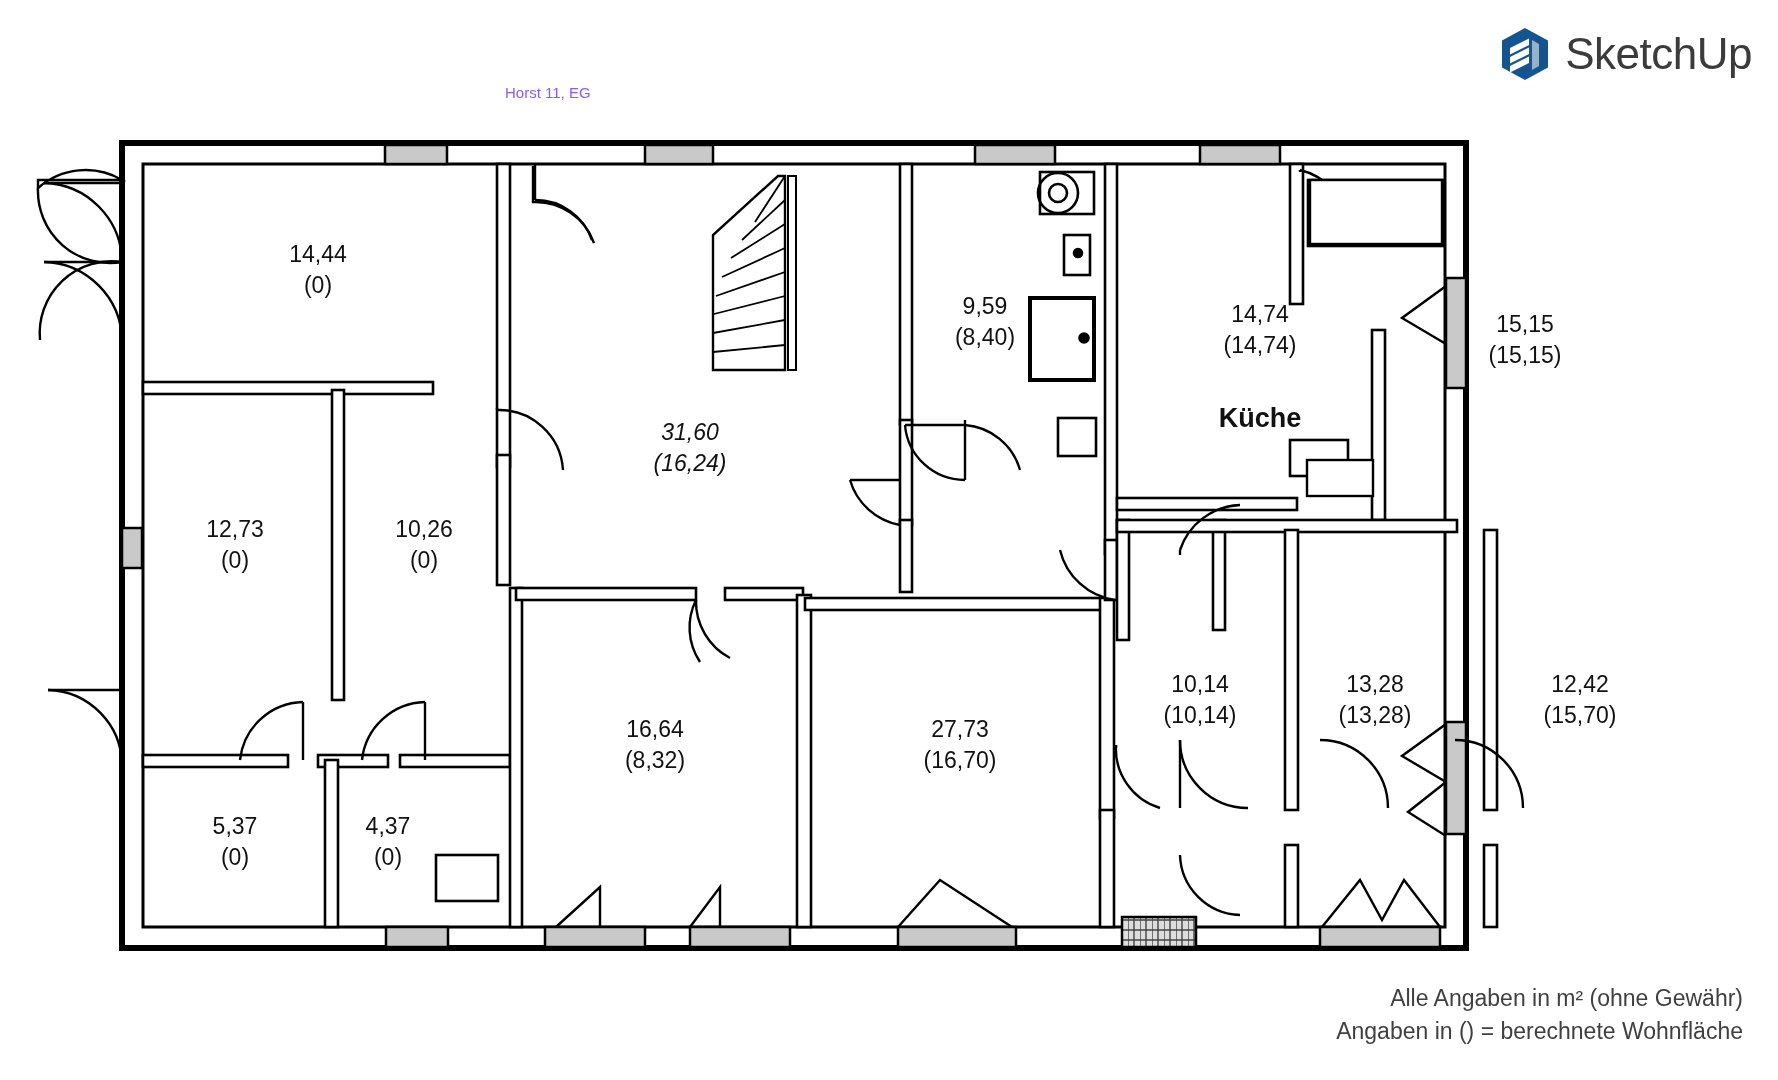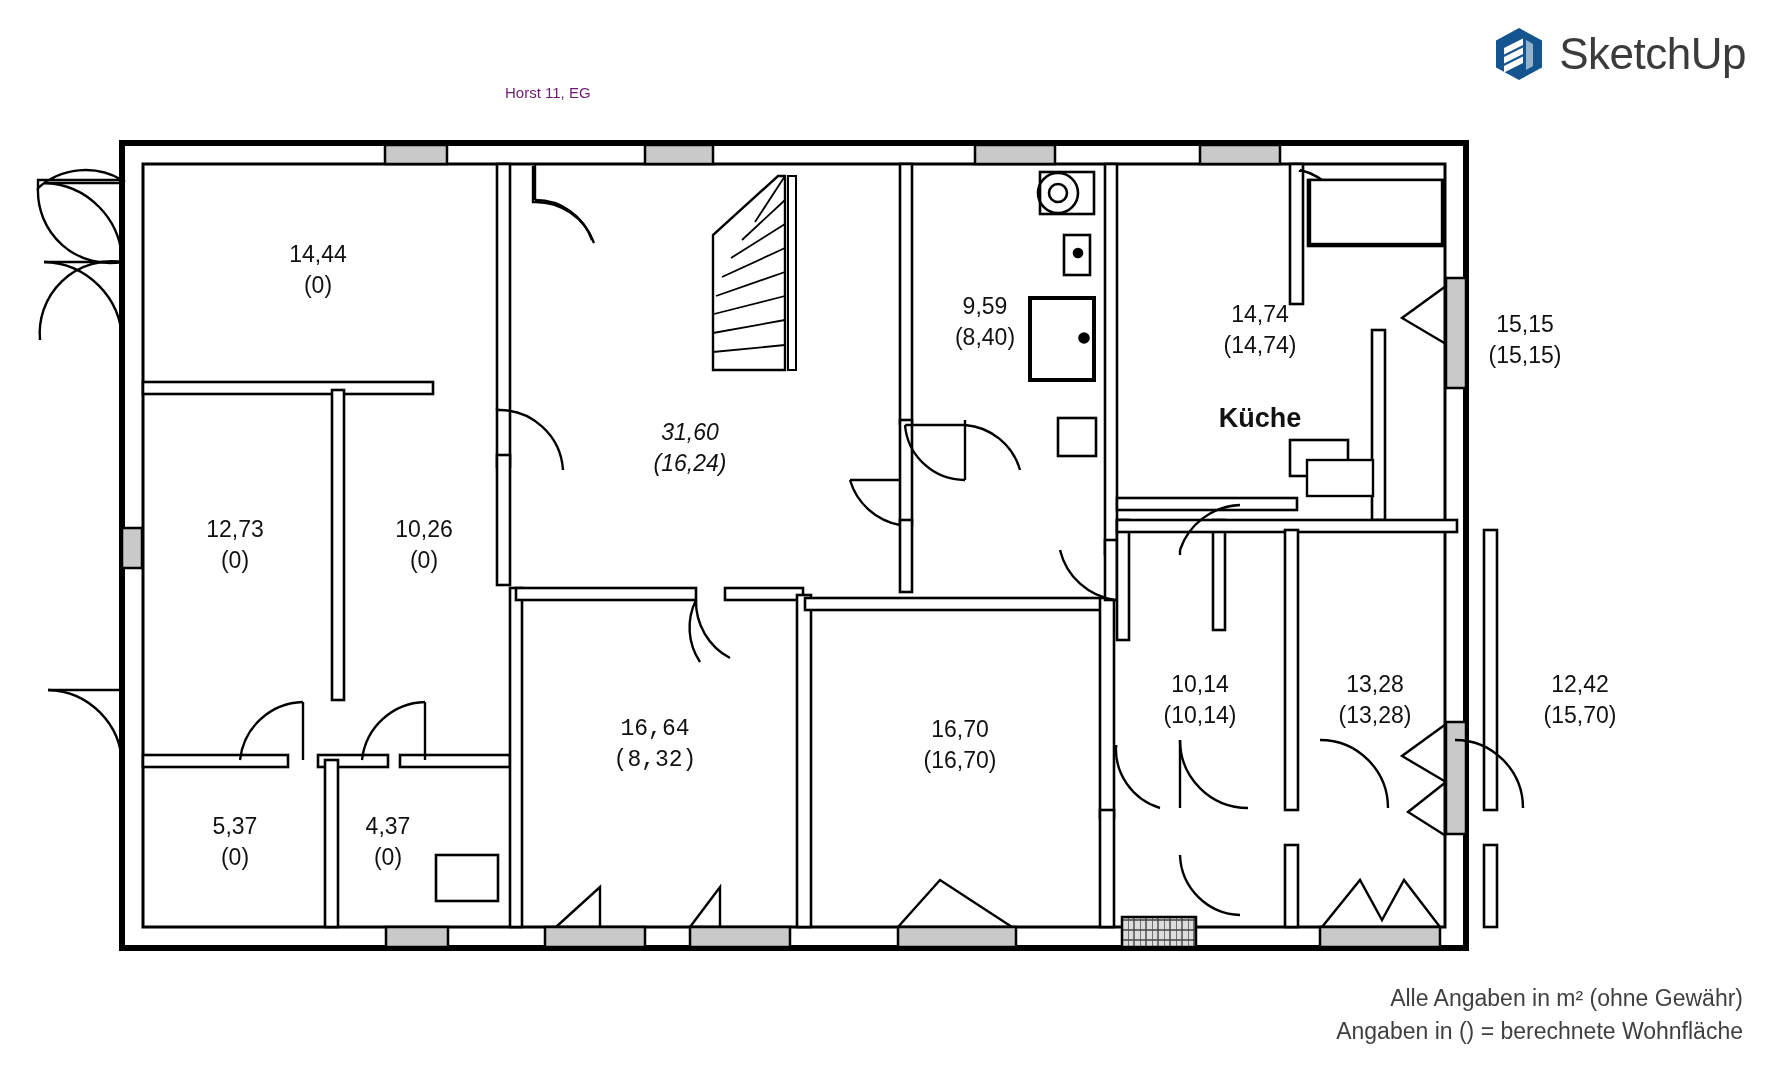--- a/index.html
+++ b/index.html
@@ -15,27 +15,27 @@
     font-family: "Liberation Sans", sans-serif;
     color: #111111;
   }
 
   
   #plan-title {
     position: absolute;
     left: 505px;
     top: 84px;
     font-size: 15px;
-    color: #701a75;
+    color: #8b5cf6;
     white-space: nowrap;
   }
 
   #sketchup-logo {
     position: absolute;
-    right: 32px;
+    right: 26px;
     top: 26px;
     display: flex;
     align-items: center;
     gap: 14px;
   }
   #sketchup-logo .su-mark { display: block; }
   #sketchup-logo .su-word {
     font-size: 44px;
     letter-spacing: -0.5px;
     color: #3b3b3b;
@@ -365,27 +365,27 @@
   </div>
   <div class="room-label" style="left:1260px; top:418px; font-size:27px;font-weight:bold;">
     <span class="room-name">Küche</span>
   </div>
 
   <div class="room-label" style="left:1525px; top:340px;">
     <span>15,15</span><br>
     <span>(15,15)</span>
   </div>
 
-  <div class="room-label" style="left:655px;  top:745px;font-family:Liberation Mono, monospace;">
+  <div class="room-label" style="left:655px;  top:745px;">
     <span>16,64</span><br>
     <span>(8,32)</span>
   </div>
 
   <div class="room-label" style="left:960px;  top:745px;">
-    <span>16,70</span><br>
+    <span>27,73</span><br>
     <span>(16,70)</span>
   </div>
 
   <div class="room-label" style="left:1200px; top:700px;">
     <span>10,14</span><br>
     <span>(10,14)</span>
   </div>
 
   <div class="room-label" style="left:1375px; top:700px;">
     <span>13,28</span><br>

